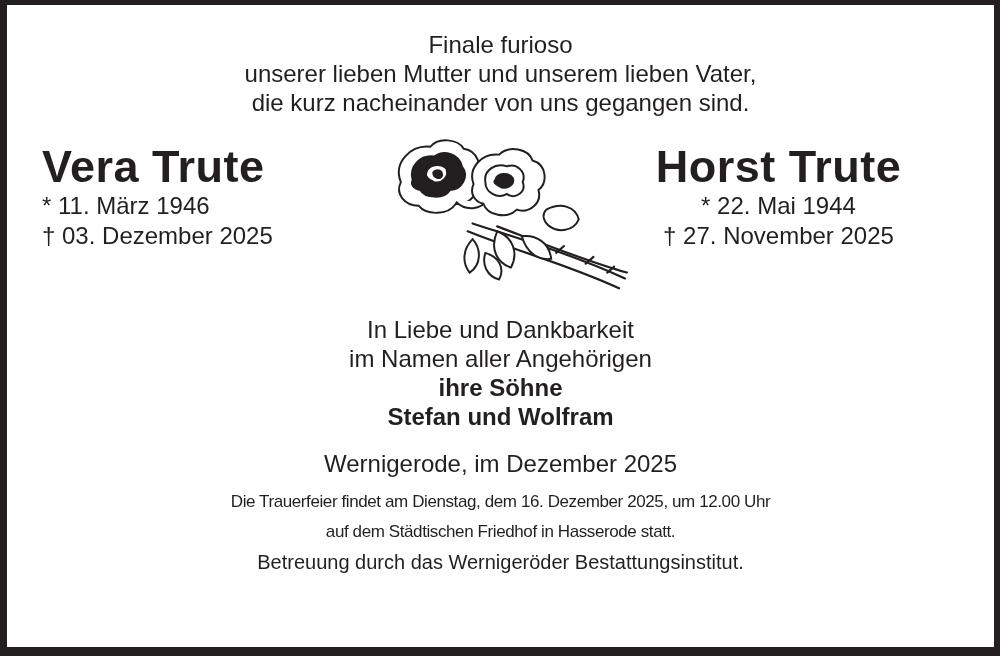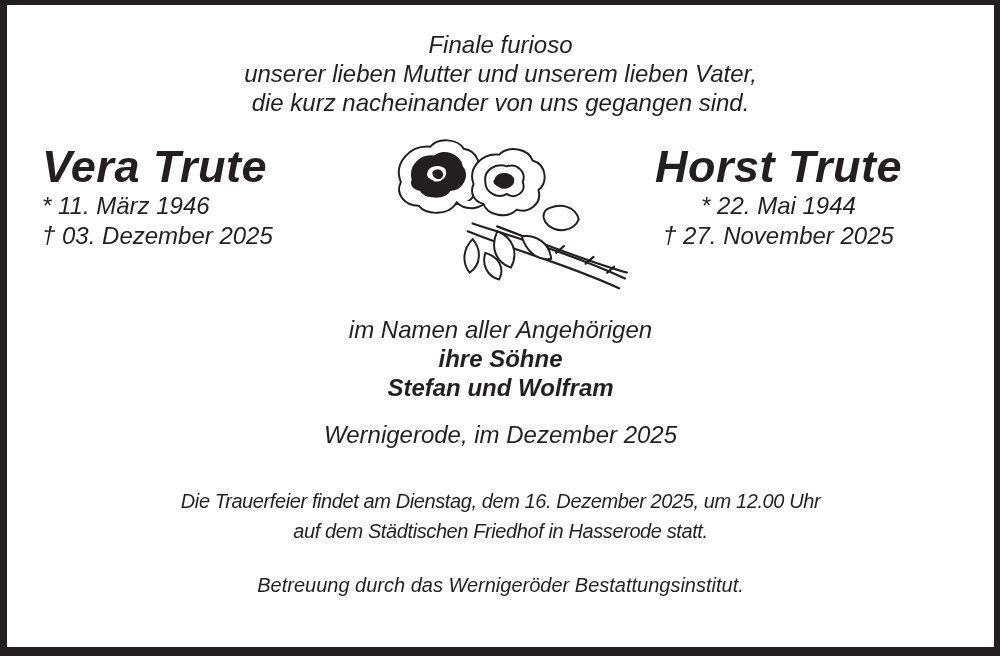--- a/index.html
+++ b/index.html
@@ -8,37 +8,36 @@
     width: 1000px;
     height: 656px;
     box-sizing: border-box;
     border-style: solid;
     border-color: #231f20;
     border-width: 5px 6px 9px 7px;
     background: #ffffff;
     color: #231f20;
     font-family: "Liberation Sans", sans-serif;
     overflow: hidden;
-    font-style: italic;
   }
   .inner { position: relative; width: 100%; height: 100%; }
   .center { text-align: center; }
   .header-block { margin-top: 25px; font-size: 24px; line-height: 29px; }
   .names-row { position: relative; height: 168px; margin-top: 20px; }
   .person-left  { position: absolute; left: 35px;  top: 6px; width: 375px; text-align: left; }
   .person-right { position: absolute; right: 28px; top: 6px; width: 375px; text-align: center; }
   .person-name { font-size: 45px; font-weight: bold; letter-spacing: 0.5px; line-height: 48px; }
   .person-dates { font-size: 24px; line-height: 30px; }
   .rose-wrap { position: absolute; left: 371px; top: -4px; width: 258px; height: 172px; }
   .rose-wrap svg { width: 100%; height: 100%; display: block; }
   .condolence-block { margin-top: 10px; font-size: 24px; line-height: 29px; }
   .bold-line { font-weight: bold; }
   .place-line { margin-top: 18px; font-size: 24px; line-height: 29px; }
-  .funeral-block { margin-top: 37px; font-size: 20px; line-height: 30px; letter-spacing: -0.4px; }
-  .footer-line { margin-top: 27px; font-size: 20px; line-height: 24px; }
+  .funeral-block { margin-top: 9px; font-size: 17px; line-height: 30px; letter-spacing: -0.4px; }
+  .footer-line { margin-top: 3px; font-size: 20px; line-height: 24px; }
 </style>
 </head>
 <body>
 
 <div class="notice">
   <div class="inner">
 
     <div class="header-block center">
       <div>Finale furioso</div>
       <div>unserer lieben Mutter und unserem lieben Vater,</div>
@@ -91,20 +90,21 @@
         <div class="person-name">Horst Trute</div>
         <div class="person-dates">
           <div>* 22. Mai 1944</div>
           <div>† 27. November 2025</div>
         </div>
       </div>
 
     </div>
 
     <div class="condolence-block center">
+      <div>In Liebe und Dankbarkeit</div>
       <div>im Namen aller Angehörigen</div>
       <div class="bold-line">ihre Söhne</div>
       <div class="bold-line">Stefan und Wolfram</div>
     </div>
 
     <div class="place-line center">Wernigerode, im Dezember 2025</div>
 
     <div class="funeral-block center">
       <div>Die Trauerfeier findet am Dienstag, dem 16. Dezember 2025, um 12.00 Uhr</div>
       <div>auf dem Städtischen Friedhof in Hasserode statt.</div>

